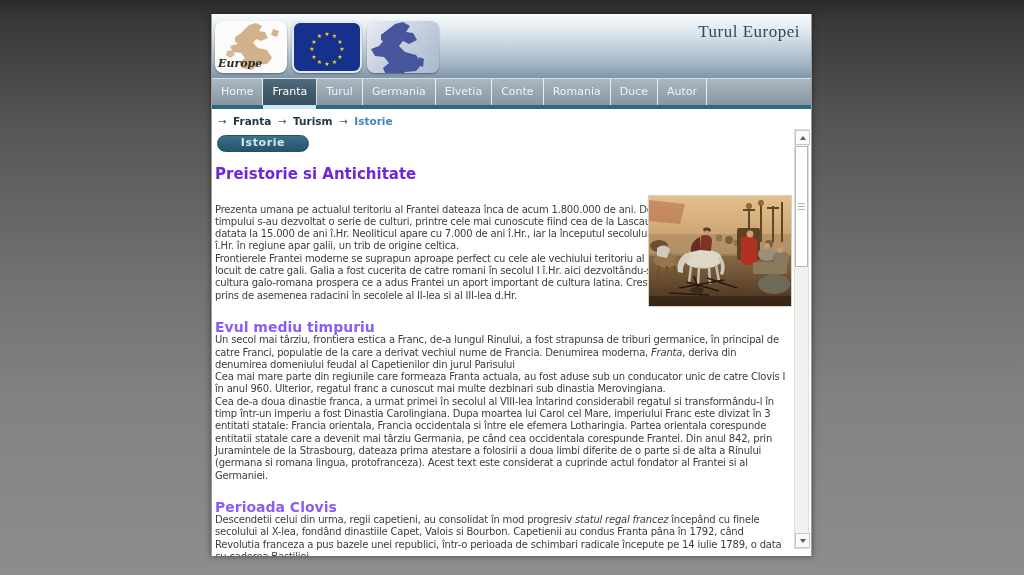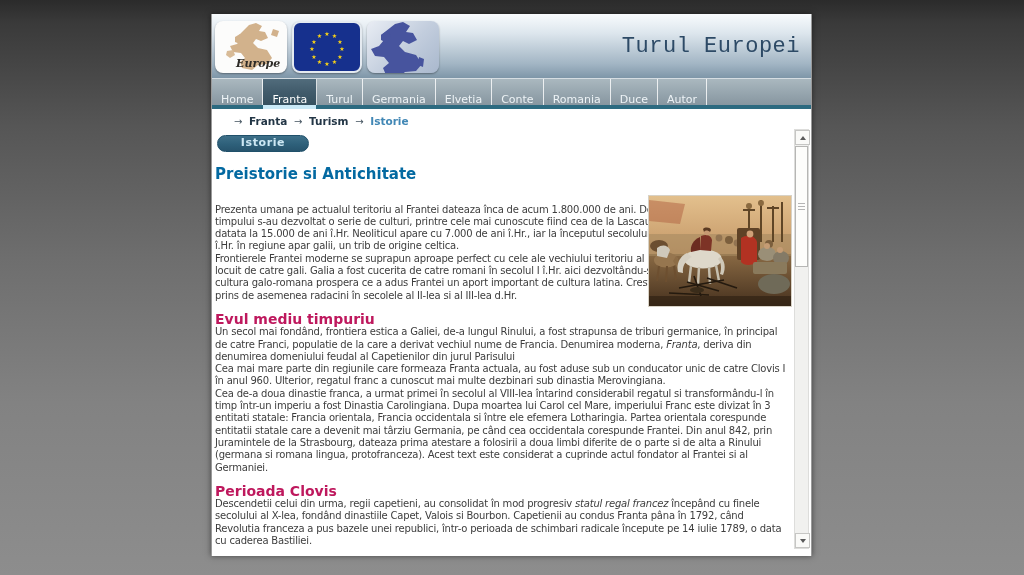--- a/index.html
+++ b/index.html
@@ -7,46 +7,46 @@
   body{font-family:"DejaVu Sans", sans-serif; background:#222;}
   .stage{position:relative;width:1024px;height:575px;overflow:hidden;
          background:linear-gradient(180deg,#2b2b2b 0%,#3a3a3a 4%,#565656 22%,#6e6e6e 45%,#828282 70%,#8d8d8d 100%);}
   .page{position:absolute;left:211px;top:14px;width:601px;height:542px;background:#fff;
         box-shadow:0 0 6px rgba(0,0,0,.5);border-left:1px solid #9a9a9a;border-right:1px solid #9a9a9a;box-sizing:border-box;}
   
   .header{height:64px;background:linear-gradient(180deg,#f8fbfd 0%,#dde6ed 30%,#a2b5c4 78%,#7e96a8 100%);position:relative;}
   .logos{position:absolute;left:3px;top:7px;display:flex;gap:5px;align-items:flex-start;}
   .logo-card{width:72px;height:52px;border-radius:8px;overflow:hidden;box-shadow:0 1px 2px rgba(0,0,0,.35);}
   .logo-europe{background:#fcfcfb;position:relative;}
-  .logo-europe .eu-label{position:absolute;left:21px;bottom:3px;font-family:"DejaVu Serif",serif;font-style:italic;font-weight:bold;font-size:11px;color:#2e2c28;}
+  .logo-europe .eu-label{position:absolute;left:3px;bottom:3px;font-family:"DejaVu Serif",serif;font-style:italic;font-weight:bold;font-size:11px;color:#2e2c28;}
   .logo-flag{background:#16308d;border:2px solid #e4eaf0;width:66px;height:48px;}
   .logo-map{background:linear-gradient(135deg,#e9edf4 0%,#c2cddd 55%,#a9b8cd 100%);}
-  .site-title{position:absolute;right:11px;top:20px;font-family:Liberation Mono, monospace;
-              font-size:22px;color:#2d4a66;letter-spacing:0.5px;}
+  .site-title{position:absolute;right:11px;top:8px;font-family:Liberation Serif, serif;
+              font-size:17px;color:#2d4a66;letter-spacing:0.5px;}
   
   .navbar{height:26px;background:linear-gradient(180deg,#aab8bf 0%,#96a5ae 55%,#8796a0 100%);
           display:flex;position:relative;border-top:1px solid #d5dde2;}
-  .tab{padding:8px 9px;line-height:25px;font-size:11px;color:#edf3f6;border-right:1px solid rgba(255,255,255,.8);
+  .tab{padding:0 9px;line-height:25px;font-size:11px;color:#edf3f6;border-right:1px solid rgba(255,255,255,.8);
        position:relative;cursor:default;white-space:nowrap;}
   .tab.active{background:linear-gradient(180deg,#516c7c 0%,#415b6b 50%,#36505f 100%);color:#ffffff;}
   .tab.active::after{content:"";position:absolute;left:0;right:0;bottom:-4px;height:4px;background:#c9e9f7;z-index:2;}
   .tealbar{height:4px;background:#2c6a80;position:relative;}
   
   .content{position:relative;height:447px;overflow:hidden;}
-  .breadcrumb{padding:6px 0 0 19px;font-size:10.5px;font-weight:bold;color:#233646;}
+  .breadcrumb{padding:6px 0 0 3px;font-size:10.5px;font-weight:bold;color:#233646;}
   .breadcrumb .sep{color:#42525e;font-weight:normal;padding:0 3px;font-size:10px;}
   .breadcrumb .crumb{color:#233646;}
   .breadcrumb .crumb.current{color:#4187b5;}
   .pill{display:inline-block;margin:8px 0 0 2px;min-width:74px;text-align:center;padding:1px 8px 2px;
         border-radius:9px;background:linear-gradient(180deg,#3e7089 0%,#2e607a 55%,#27546d 100%);
         border:1px solid #20506a;color:#cde8f4;font-weight:bold;font-size:11px;letter-spacing:.6px;cursor:pointer;}
   .article{padding:0 21px 0 3px;font-size:10px;letter-spacing:-0.2px;line-height:12.3px;color:#3d3d3d;}
   .article p{margin:0;}
-  .h1{font-size:15px;font-weight:bold;color:#0369a1;margin:16px 0 23px;letter-spacing:0;}
-  .h2{font-size:14px;font-weight:bold;color:#be185d;margin:11px 0 1px;letter-spacing:0;}
+  .h1{font-size:15px;font-weight:bold;color:#6d28d9;margin:16px 0 23px;letter-spacing:0;}
+  .h2{font-size:14px;font-weight:bold;color:#8b5cf6;margin:19px 0 1px;letter-spacing:0;}
   .p1-wrap{margin-right:87px;}
   .painting{position:absolute;top:87px;right:20px;width:142px;height:110px;box-shadow:0 0 0 1px #d8d2c6;}
   
   .scrollbar{position:absolute;top:20px;right:2px;width:15px;height:420px;background:#f1f1ef;
              border:1px solid #dddddb;box-sizing:border-box;}
   .sb-btn{position:absolute;left:0;width:13px;height:13px;background:#fafaf8;border:1px solid #c6c6c4;
           display:flex;align-items:center;justify-content:center;cursor:pointer;}
   .sb-btn.up{top:0;}
   .sb-btn.down{bottom:0;}
   .arrow-up{width:0;height:0;border-left:3px solid transparent;border-right:3px solid transparent;border-bottom:4px solid #5a5a5a;}
@@ -133,21 +133,21 @@
         <div class="pill">Istorie</div>
 
         <div class="h1">Preistorie si Antichitate</div>
 
         <div class="p1-wrap">
           <p>Prezenta umana pe actualul teritoriu al Frantei dateaza înca de acum 1.800.000 de ani. De-a lungul timpului s-au dezvoltat o serie de culturi, printre cele mai cunoscute fiind cea de la Lascaux, fiind datata la 15.000 de ani î.Hr. Neoliticul apare cu 7.000 de ani î.Hr., iar la începutul secolului al IX-lea î.Hr. în regiune apar galii, un trib de origine celtica.</p>
           <p>Frontierele Frantei moderne se suprapun aproape perfect cu cele ale vechiului teritoriu al Galiei, locuit de catre gali. Galia a fost cucerita de catre romani în secolul I î.Hr. aici dezvoltându-se o cultura galo-romana prospera ce a adus Frantei un aport important de cultura latina. Crestinismul a prins de asemenea radacini în secolele al II-lea si al III-lea d.Hr.</p>
         </div>
 
         <div class="h2">Evul mediu timpuriu</div>
-        <p><span>Un secol mai fondând, frontiera estica a Galiei, de-a lungul Rinului, a fost strapunsa de triburi germanice, în principal de catre Franci, populatie de la care a derivat vechiul nume de Francia. Denumirea moderna, </span><i>Franta</i><span>, deriva din denumirea domeniului feudal al Capetienilor din jurul Parisului</span></p>
+        <p><span>Un secol mai târziu, frontiera estica a Franc, de-a lungul Rinului, a fost strapunsa de triburi germanice, în principal de catre Franci, populatie de la care a derivat vechiul nume de Francia. Denumirea moderna, </span><i>Franta</i><span>, deriva din denumirea domeniului feudal al Capetienilor din jurul Parisului</span></p>
         <p>Cea mai mare parte din regiunile care formeaza Franta actuala, au fost aduse sub un conducator unic de catre Clovis I în anul 960. Ulterior, regatul franc a cunoscut mai multe dezbinari sub dinastia Merovingiana.</p>
         <p>Cea de-a doua dinastie franca, a urmat primei în secolul al VIII-lea întarind considerabil regatul si transformându-l în timp într-un imperiu a fost Dinastia Carolingiana. Dupa moartea lui Carol cel Mare, imperiului Franc este divizat în 3 entitati statale: Francia orientala, Francia occidentala si între ele efemera Lotharingia. Partea orientala corespunde entitatii statale care a devenit mai târziu Germania, pe când cea occidentala corespunde Frantei. Din anul 842, prin Juramintele de la Strasbourg, dateaza prima atestare a folosirii a doua limbi diferite de o parte si de alta a Rinului (germana si romana lingua, protofranceza). Acest text este considerat a cuprinde actul fondator al Frantei si al Germaniei.</p>
 
         <div class="h2">Perioada Clovis</div>
         <p><span>Descendetii celui din urma, regii capetieni, au consolidat în mod progresiv </span><i>statul regal francez</i><span> începând cu finele secolului al X-lea, fondând dinastiile Capet, Valois si Bourbon. Capetienii au condus Franta pâna în 1792, când Revolutia franceza a pus bazele unei republici, într-o perioada de schimbari radicale începute pe 14 iulie 1789, o data cu caderea Bastiliei.</span></p>
         
       </div>
 
       <div class="painting">
         <svg width="142" height="110" viewBox="0 0 142 110">

